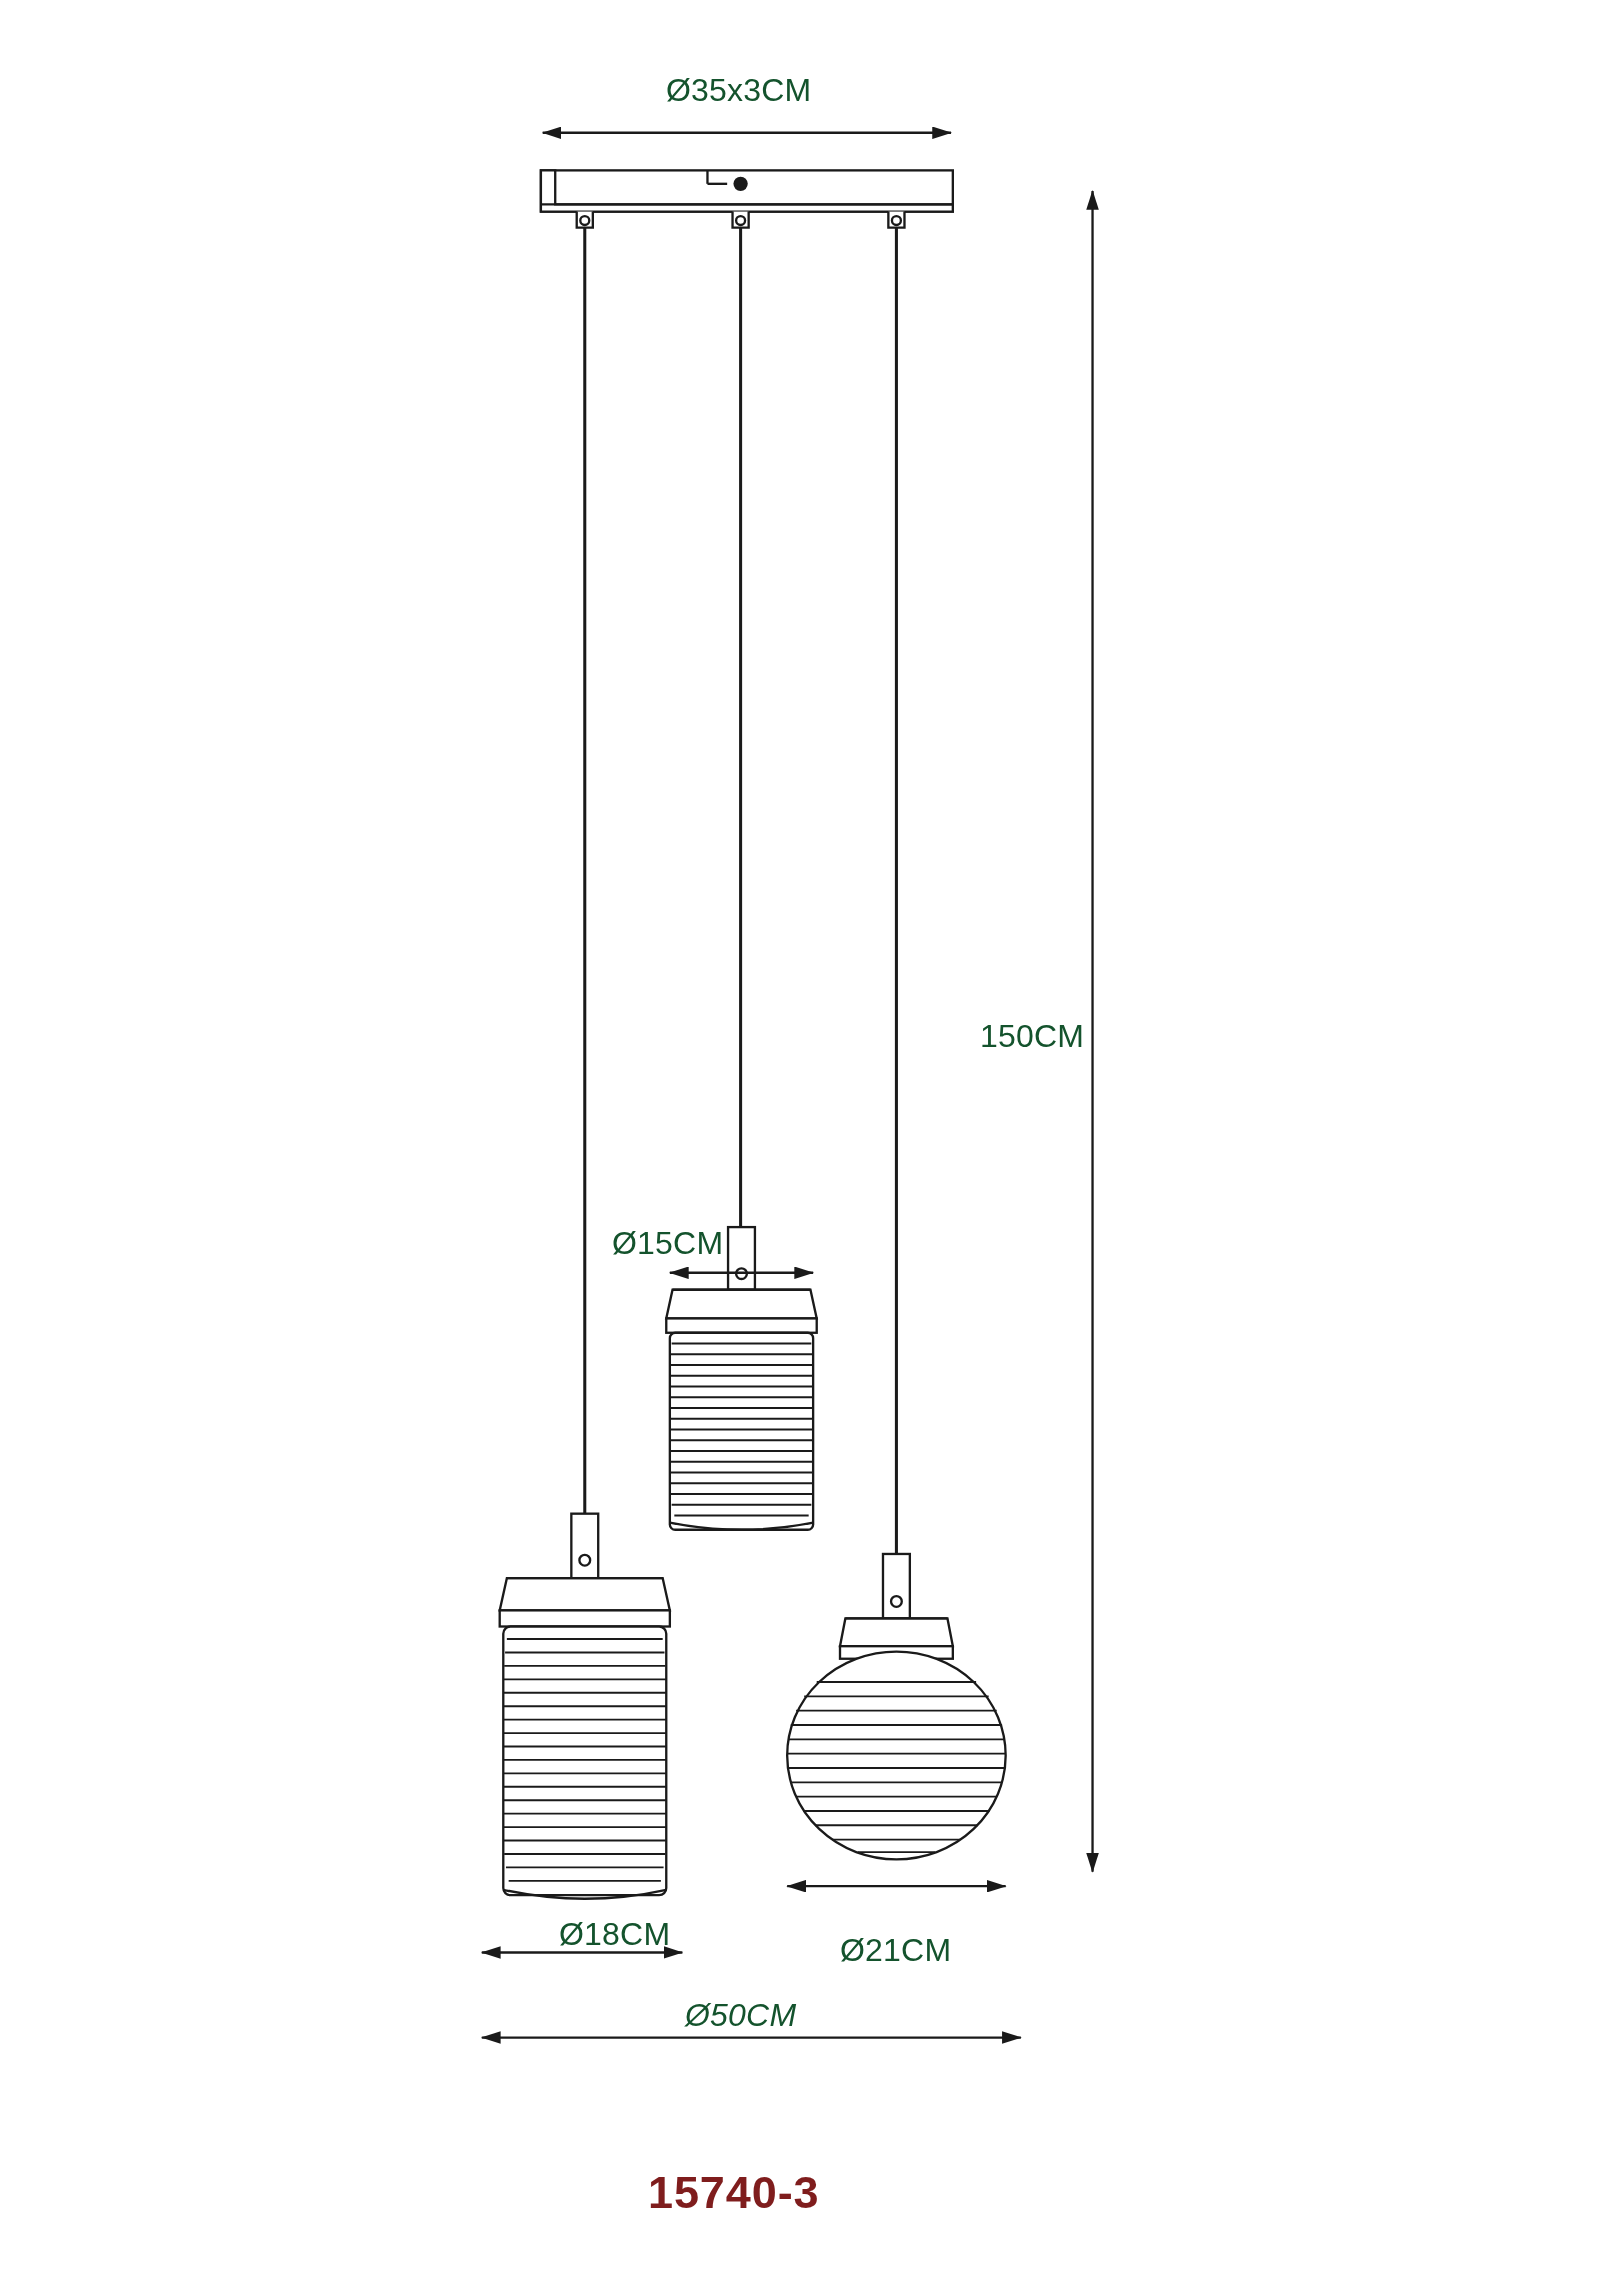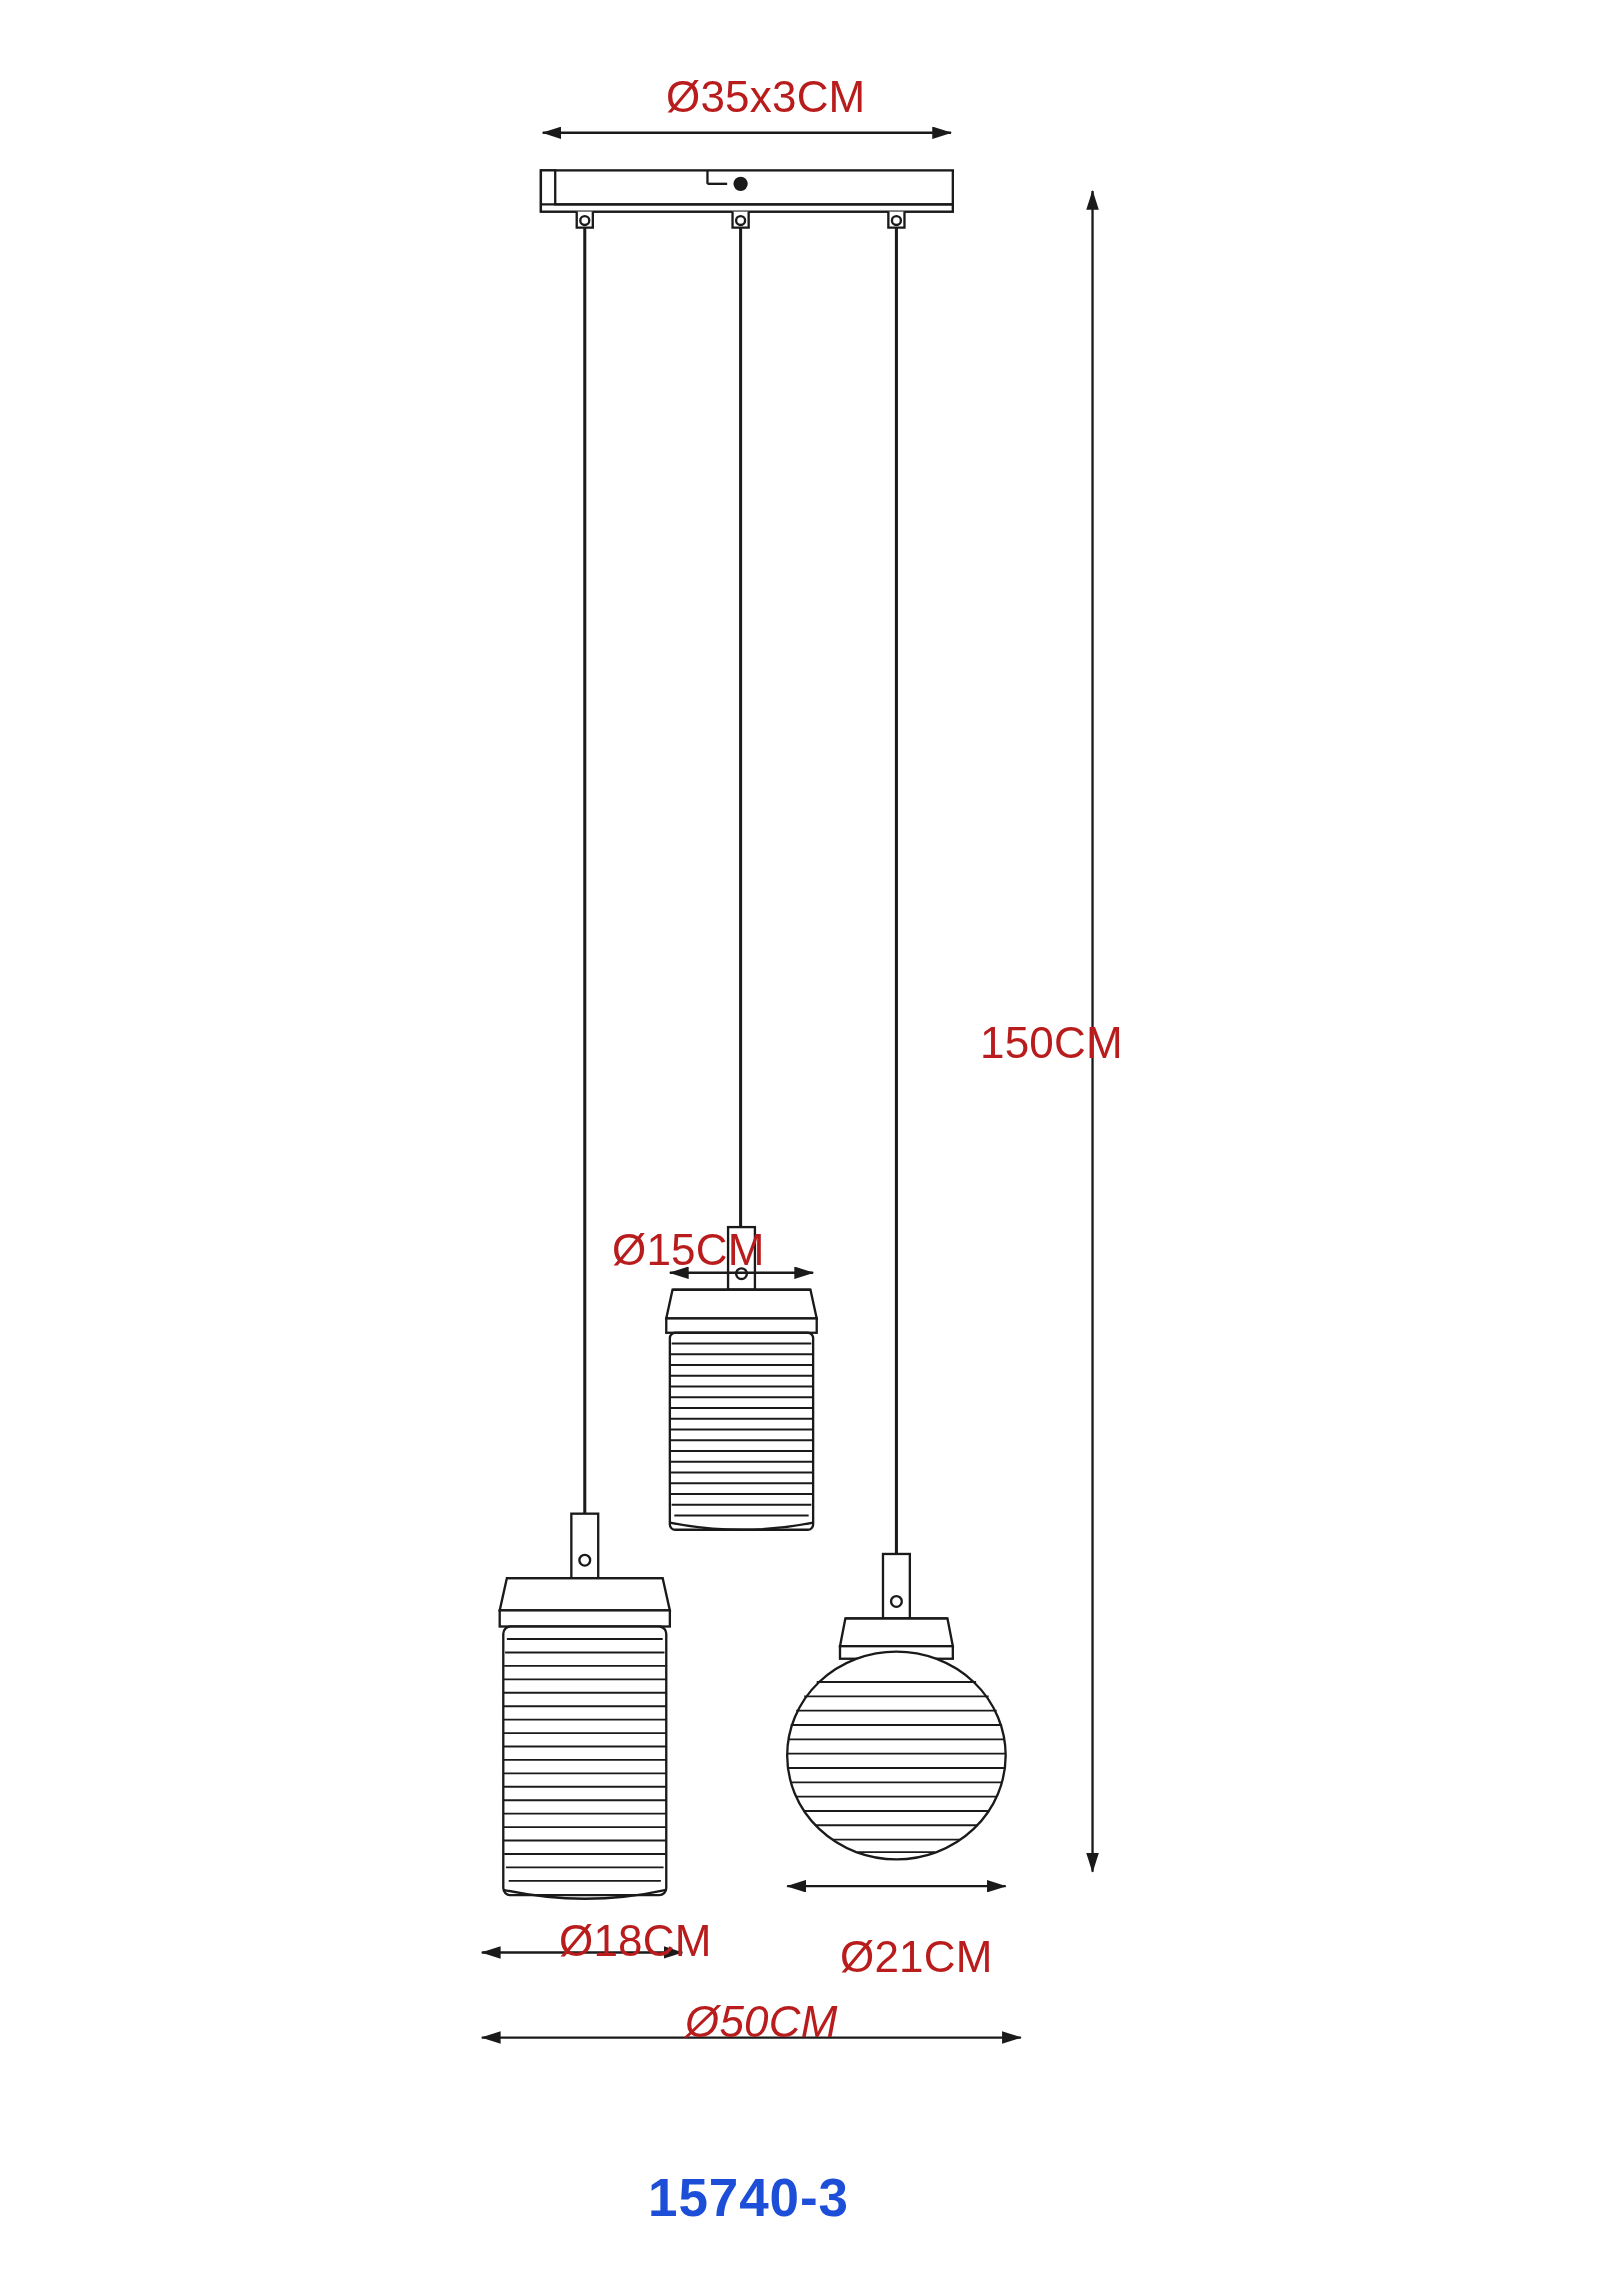--- a/index.html
+++ b/index.html
@@ -17,31 +17,31 @@
   }
   #sheet {
     position: absolute;
     left: 0; top: 0;
     width: 1620px;
     height: 2293px;
   }
   .dim-label {
     position: absolute;
     font-family: "Liberation Sans", sans-serif;
-    font-size: 44px;
-    color: #b91c1c;
+    font-size: 32px;
+    color: #14532d;
     white-space: nowrap;
     letter-spacing: 0.2px;
   }
   .model-code {
     position: absolute;
     font-family: "Liberation Sans", sans-serif;
-    font-size: 53px;
+    font-size: 45px;
     font-weight: bold;
-    color: #1d4ed8;
+    color: #7f1d1d;
     white-space: nowrap;
     letter-spacing: 0.9px;
   }
   svg { display: block; }
 </style>
 </head>
 <body>
 
 <svg id="sheet" viewBox="0 0 1809 2560">
   <defs>

